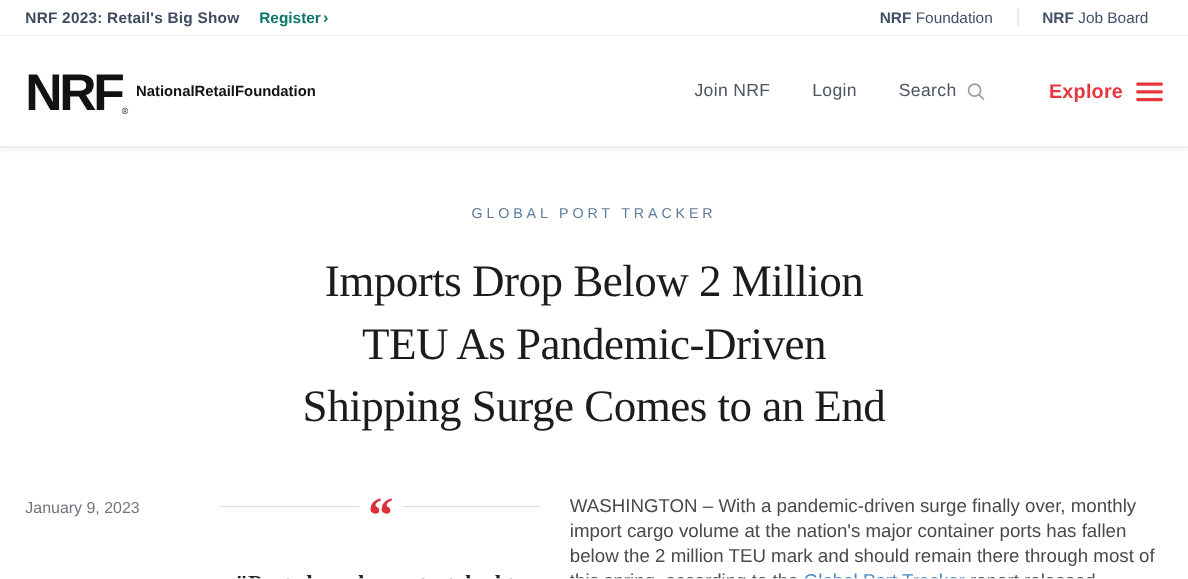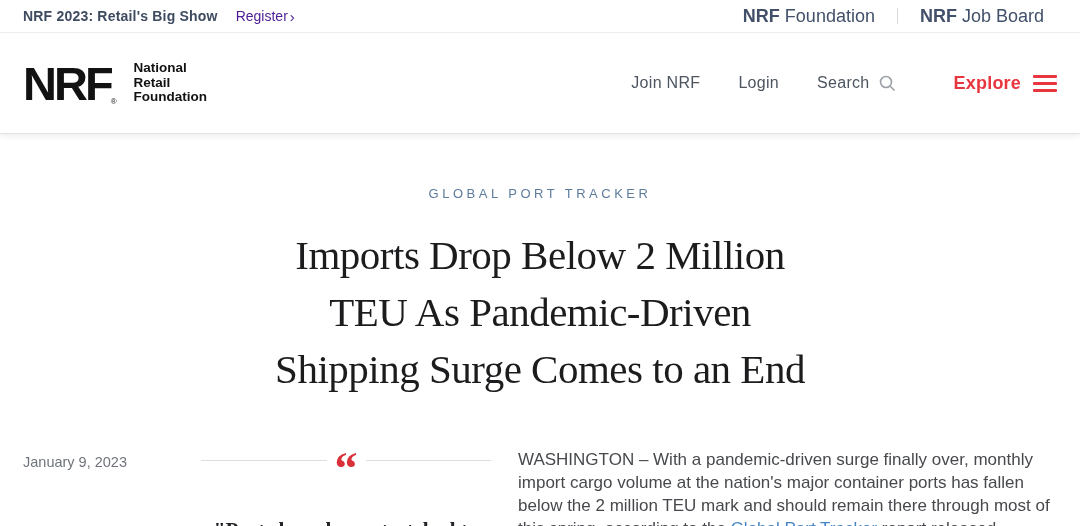--- a/index.html
+++ b/index.html
@@ -24,37 +24,37 @@
   }
   .utility-left { display: flex; align-items: flex-end; gap: 18px; }
   .show-title {
     font-size: 14px;
     font-weight: bold;
     color: #3d4a60;
     letter-spacing: 0.2px;
   }
   .register-link {
     font-size: 14px;
-    font-weight: normal;
-    color: #4c1d95;
+    font-weight: bold;
+    color: #0f766e;
     text-decoration: none;
     display: flex;
     align-items: center;
     gap: 2px;
     cursor: pointer;
   }
   .register-chevron { font-size: 15px; line-height: 1; }
   .utility-right {
     margin-left: auto;
     display: flex;
     align-items: center;
     height: 100%;
   }
   .utility-link {
-    font-size: 18px;
+    font-size: 14px;
     color: #42506a;
     text-decoration: none;
     cursor: pointer;
     padding: 0 22px;
   }
   .utility-link b { font-weight: bold; }
   .utility-divider {
     width: 1px;
     height: 16px;
     background: #d9d9d9;
@@ -84,21 +84,21 @@
     padding-right: 5px;
   }
   .logo-reg {
     position: absolute;
     right: -1px;
     bottom: 1px;
     font-size: 8px;
     font-weight: normal;
     letter-spacing: 0;
   }
-  .logo-lines { display: flex; flex-direction: column; margin-left: 10px; }
+  .logo-lines { display: flex; flex-direction: row; }
   .logo-line {
     font-size: 13.5px;
     font-weight: bold;
     color: #121212;
     line-height: 1.1;
   }
   .main-nav {
     margin-left: auto;
     display: flex;
     align-items: center;

